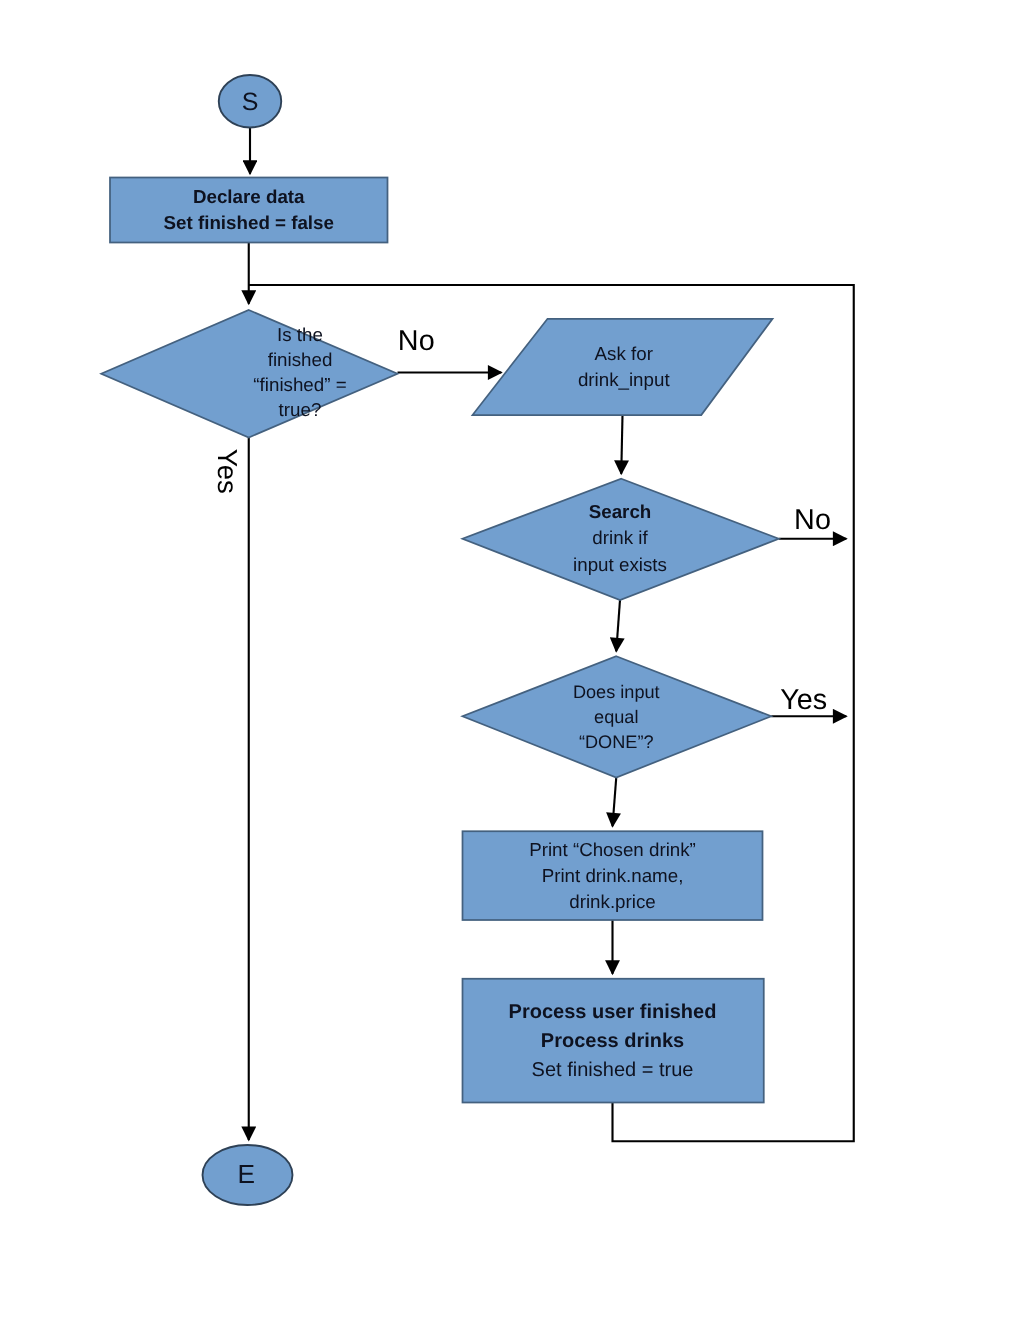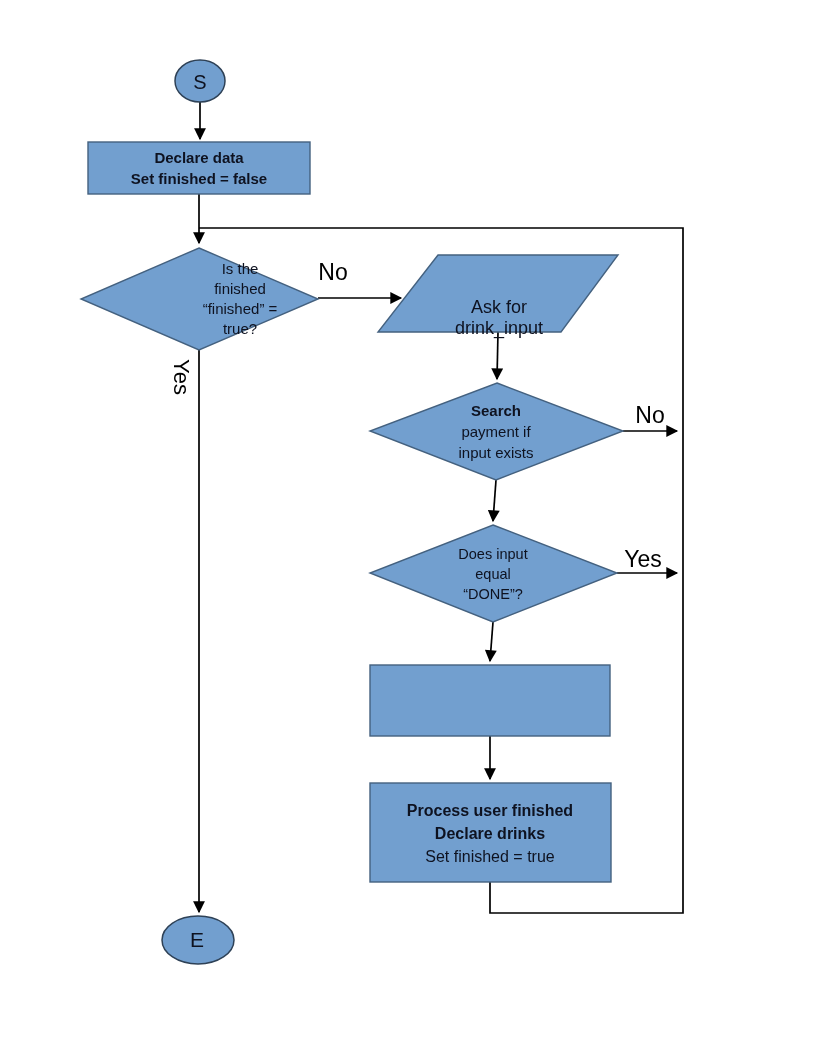--- a/index.html
+++ b/index.html
@@ -26,21 +26,21 @@
     color: #0e1220;
     font-size: 15px;
     line-height: 20px;
     white-space: nowrap;
   }
   .nlabel span { display: block; }
   .nlabel .b { font-weight: bold; }
   .term-label { font-size: 20px; line-height: 20px; }
   .lh21 { line-height: 21px; }
   .fs14 { font-size: 14.5px; }
-  .fs16 { font-size: 18px; line-height: 21px; margin-top: 24px; }
+  .fs16 { font-size: 15px; line-height: 21px; }
   .proc2 { font-size: 16px; line-height: 23px; }
   .elabel {
     position: absolute;
     transform: translate(-50%, -50%);
     color: #000000;
     font-size: 23px;
     line-height: 24px;
     white-space: nowrap;
   }
   .elabel.rot { transform: translate(-50%, -50%) rotate(90deg); font-size: 22px; }
@@ -96,34 +96,39 @@
     <span>true?</span>
   </div>
 
   <div class="nlabel fs16" style="left:499px; top:294px;">
     <span>Ask for</span>
     <span>drink_input</span>
   </div>
 
   <div class="nlabel lh21" style="left:496px; top:431px;">
     <span class="b">Search</span>
-    <span>payment if</span>
+    <span>drink if</span>
     <span>input exists</span>
   </div>
 
   <div class="nlabel fs14" style="left:493px; top:574px;">
     <span>Does input</span>
     <span>equal</span>
     <span>“DONE”?</span>
   </div>
 
+  <div class="nlabel lh21" style="left:490px; top:701px;">
+    <span>Print “Chosen drink”</span>
+    <span>Print drink.name,</span>
+    <span>drink.price</span>
+  </div>
 
   <div class="nlabel proc2" style="left:490px; top:833px;">
     <span class="b">Process user finished</span>
-    <span class="b">Declare drinks</span>
+    <span class="b">Process drinks</span>
     <span>Set finished = true</span>
   </div>
 
   <div class="nlabel term-label" style="left:197px; top:940px; font-size:21px;">
     <span>E</span>
   </div>
 
   <div class="elabel" style="left:333px; top:272px;">No</div>
   <div class="elabel rot" style="left:181px; top:377px;">Yes</div>
   <div class="elabel" style="left:650px; top:415px;">No</div>

